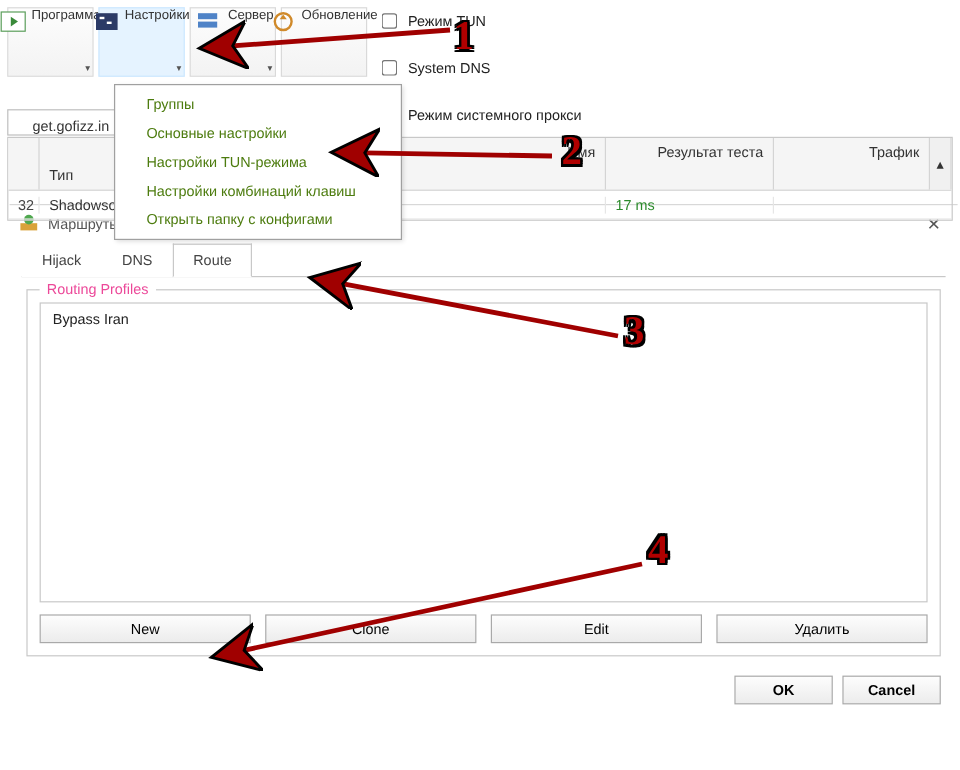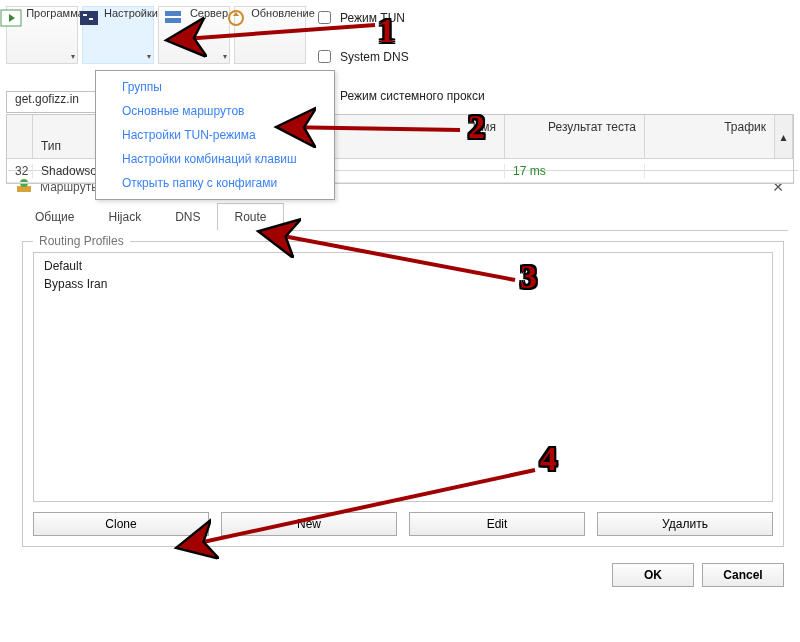--- a/index.html
+++ b/index.html
@@ -13,25 +13,25 @@
   .tool-btn .lbl { font-size: 11px; color: #333; position: relative; }
   .drop-caret { position: absolute; right: 2px; bottom: 2px; font-size: 8px; color: #555; }
 
   
   .checks { margin-left: 4px; display: flex; flex-direction: column; gap: 20px; padding-top: 2px; }
   .chk { display: flex; align-items: center; gap: 6px; font-size: 12px; color: #222; }
   .chk input { width: 13px; height: 13px; }
 
   
   .dropdown { position: absolute; left: 95px; top: 70px; width: 240px; background: #fff; border: 1px solid #a0a0a0; box-shadow: 2px 2px 4px rgba(0,0,0,.15); padding: 4px 2px; z-index: 30; }
-  .dropdown .mi { padding: 5px 20px 5px 24px; color: #3b82f6; cursor: default; }
+  .dropdown .mi { padding: 5px 20px 5px 24px; color: #4d7c0f; cursor: default; }
   .dropdown .mi.hl { background: #2f8fe0; color: #fff; }
 
   
-  .addr-bar { position: absolute; left: 6px; top: 91px; width: 105px; height: 22px; border: 1px solid #bfbfbf; background: #fff; display: flex; align-items: flex-start; padding-left: 8px; color: #333; z-index: 10; }
+  .addr-bar { position: absolute; left: 6px; top: 91px; width: 105px; height: 22px; border: 1px solid #bfbfbf; background: #fff; display: flex; align-items: flex-end; padding-left: 20px; color: #333; z-index: 10; }
   .tbl { position: absolute; left: 6px; top: 114px; right: 6px; border: 1px solid #c8c8c8; z-index: 5; }
   .tbl-head { display: flex; background: #f5f5f5; border-bottom: 1px solid #d4d4d4; }
   .th { border-right: 1px solid #d4d4d4; padding: 5px 8px; color: #333; text-align: right; }
   .th.num { width: 26px; }
   .th.type { width: 84px; text-align: left; margin-top: 19px; }
   .th.name { flex: 1; }
   .th.test { width: 140px; }
   .th.traf { width: 130px; }
   .th.sc   { width: 18px; background:#f0f0f0; }
   .tbl-row { display: flex; border-bottom: 1px solid #e6e6e6; height: 24px; align-items: center; }
@@ -44,21 +44,21 @@
   .td.sc { width: 18px; }
 
   
   .routes-win { position: absolute; left: 8px; top: 170px; right: 2px; bottom: 2px; background: #fff; border-top: 1px solid #d8d8d8; }
   .win-title { display: flex; align-items: center; gap: 8px; padding: 6px 8px; color: #555; }
   .win-title .close { margin-left: auto; font-size: 14px; color: #555; cursor: pointer; padding: 0 6px; }
   .tabs { display: flex; border-bottom: 1px solid #c8c8c8; margin: 0 10px; }
   .tab { padding: 6px 16px; border: 1px solid transparent; border-bottom: none; color: #444; cursor: pointer; position: relative; top: 1px; background: #fff; }
   .tab.active { border-color: #c8c8c8; border-bottom: 1px solid #fff; }
   .group { margin: 10px 14px 8px 14px; border: 1px solid #c8c8c8; position: relative; padding: 10px; }
-  .group .legend { position: absolute; top: -8px; left: 10px; background: #fff; padding: 0 6px; color: #737373; }
+  .group .legend { position: absolute; top: -8px; left: 10px; background: #fff; padding: 0 6px; color: #ec4899; }
   .profiles { border: 1px solid #c8c8c8; height: 250px; background: #fff; padding: 4px 0; }
   .profiles .pi { padding: 2px 10px; color: #222; cursor: default; }
   .btn-row { display: flex; gap: 12px; margin-top: 10px; }
   .btn { flex: 1; height: 24px; background: linear-gradient(#fdfdfd,#ececec); border: 1px solid #a9a9a9; cursor: pointer; display: flex; align-items: center; justify-content: center; }
   .dlg-btns { display: flex; gap: 8px; justify-content: flex-end; padding: 8px 14px 10px 0; }
   .dlg-btns .btn { flex: 0 0 82px; font-weight: bold; }
 
   
   .ann-num { position: absolute; font-family: "Comic Sans MS", cursive; font-weight: 900; font-size: 34px; color: #b00000; text-shadow: -2px 0 #000, 2px 0 #000, 0 -2px #000, 0 2px #000, -2px -2px #000, 2px 2px #000, -2px 2px #000, 2px -2px #000; z-index: 60; }
   svg.arrows { position: absolute; left: 0; top: 0; width: 800px; height: 642px; pointer-events: none; z-index: 55; }
@@ -142,54 +142,52 @@
     <div class="td type">Shadowsocks</div>
     <div class="td name">ru Russia – Moscow #1 SS-2022</div>
     <div class="td test">17 ms</div>
     <div class="td traf"></div>
     <div class="td sc"></div>
   </div>
 </div>
 
 <div class="dropdown">
   <div class="mi">Группы</div>
-  <div class="mi">Основные маршрутов</div>
+  <div class="mi">Основные настройки</div>
   <div class="mi">Настройки TUN-режима</div>
   <div class="mi">Настройки комбинаций клавиш</div>
   <div class="mi">Открыть папку с конфигами</div>
 </div>
 
 <div class="routes-win">
   <div class="win-title">
     <span>
       <svg width="16" height="16">
           <rect x="1" y="9" width="14" height="6" fill="#d9a23a"></rect>
           <circle cx="8" cy="6" r="4" fill="#4fa84f"></circle>
         </svg>
     </span>
     <span>Маршруты</span>
     <span class="close">✕</span>
   </div>
 
   <div class="tabs">
-    <div class="tab">Общие</div>
     <div class="tab">Hijack</div>
     <div class="tab">DNS</div>
     <div class="tab active">Route</div>
   </div>
 
   <div class="group">
     <span class="legend">Routing Profiles</span>
     <div class="profiles">
-      <div class="pi">Default</div>
       <div class="pi">Bypass Iran</div>
     </div>
     <div class="btn-row">
+      <div class="btn">New</div>
       <div class="btn">Clone</div>
-      <div class="btn">New</div>
       <div class="btn">Edit</div>
       <div class="btn">Удалить</div>
     </div>
   </div>
 
   <div class="dlg-btns">
     <div class="btn">OK</div>
     <div class="btn">Cancel</div>
   </div>
 </div>

